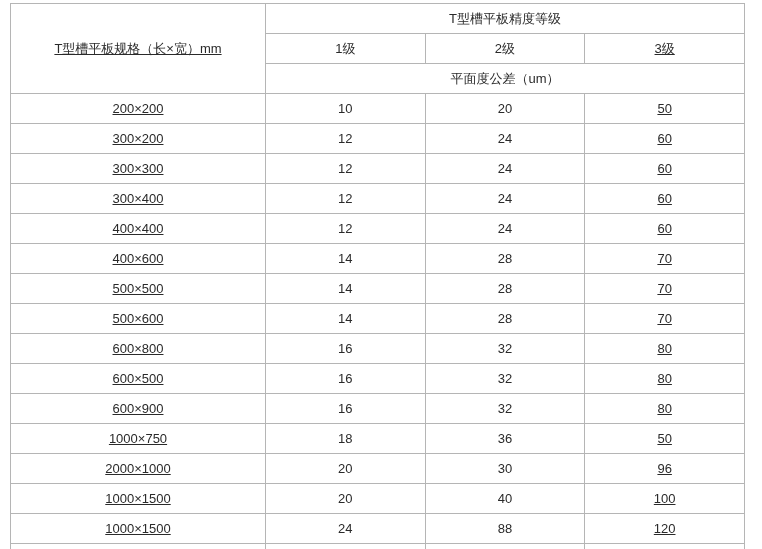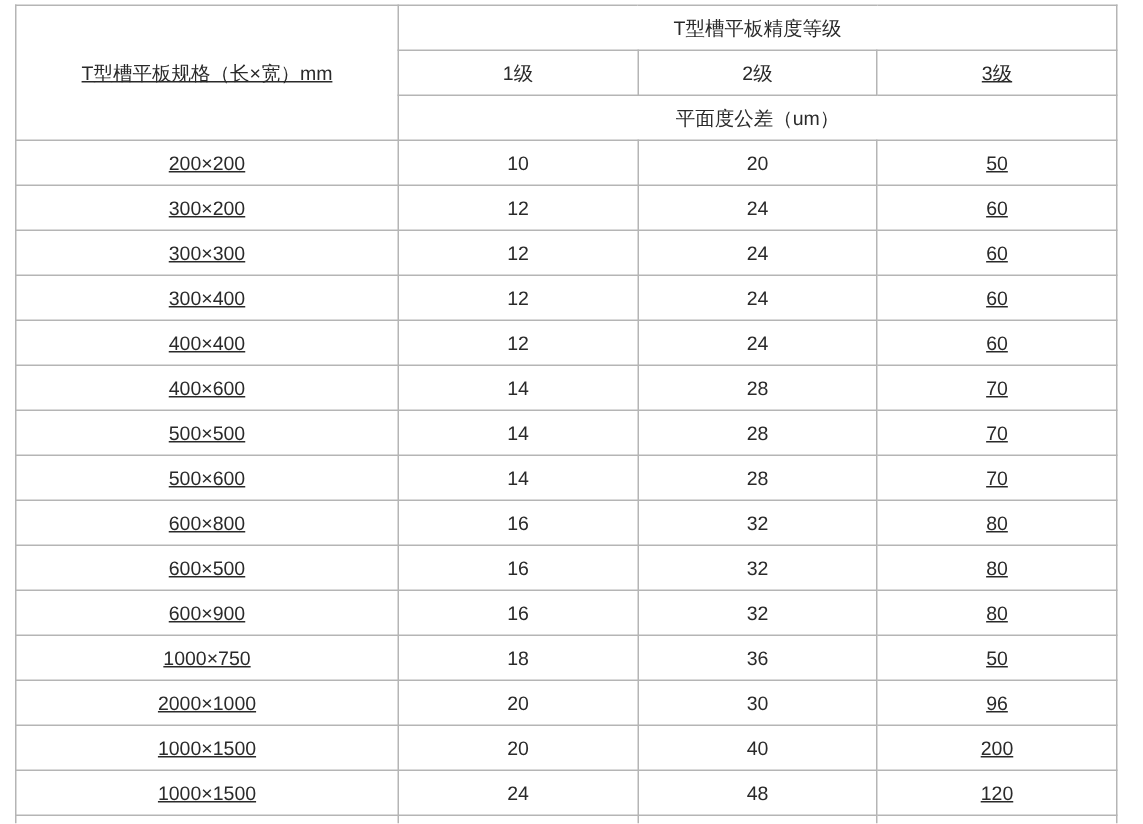--- a/index.html
+++ b/index.html
@@ -160,26 +160,26 @@
       <tr>
         <td class="col-spec data">2000×1000</td>
         <td class="col-g1 data">20</td>
         <td class="col-g2 data">30</td>
         <td class="col-g3 data">96</td>
       </tr>
       <tr>
         <td class="col-spec data">1000×1500</td>
         <td class="col-g1 data">20</td>
         <td class="col-g2 data">40</td>
-        <td class="col-g3 data">200</td>
+        <td class="col-g3 data">100</td>
       </tr>
       <tr>
         <td class="col-spec data">1000×1500</td>
         <td class="col-g1 data">24</td>
-        <td class="col-g2 data">48</td>
+        <td class="col-g2 data">88</td>
         <td class="col-g3 data">120</td>
       </tr>
       <tr>
         <td class="col-spec data">1000×2000</td>
         <td class="col-g1 data">26</td>
         <td class="col-g2 data">52</td>
         <td class="col-g3 data">130</td>
       </tr>
 
     </tbody>

